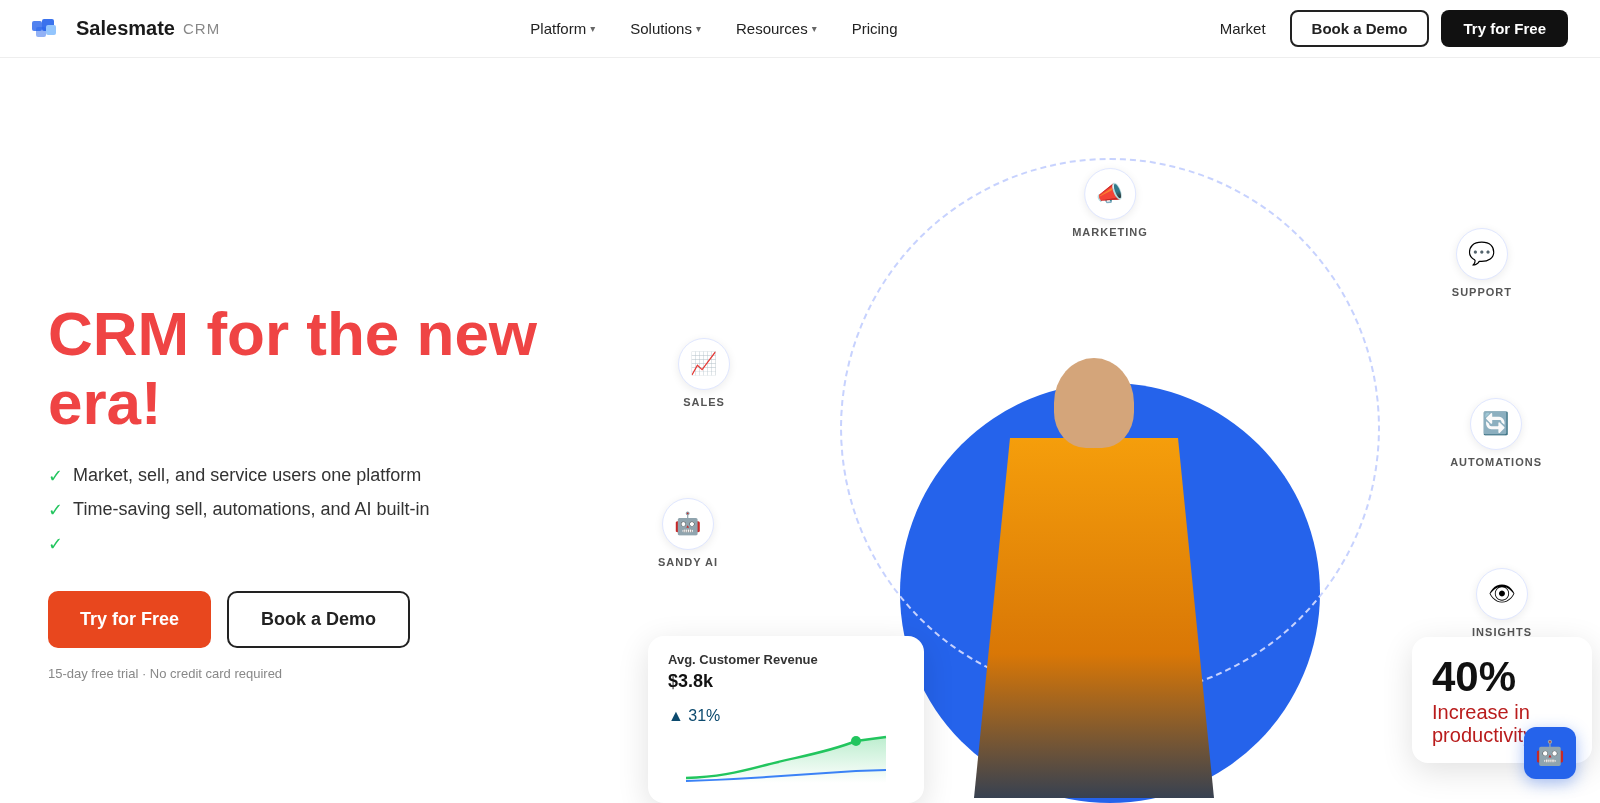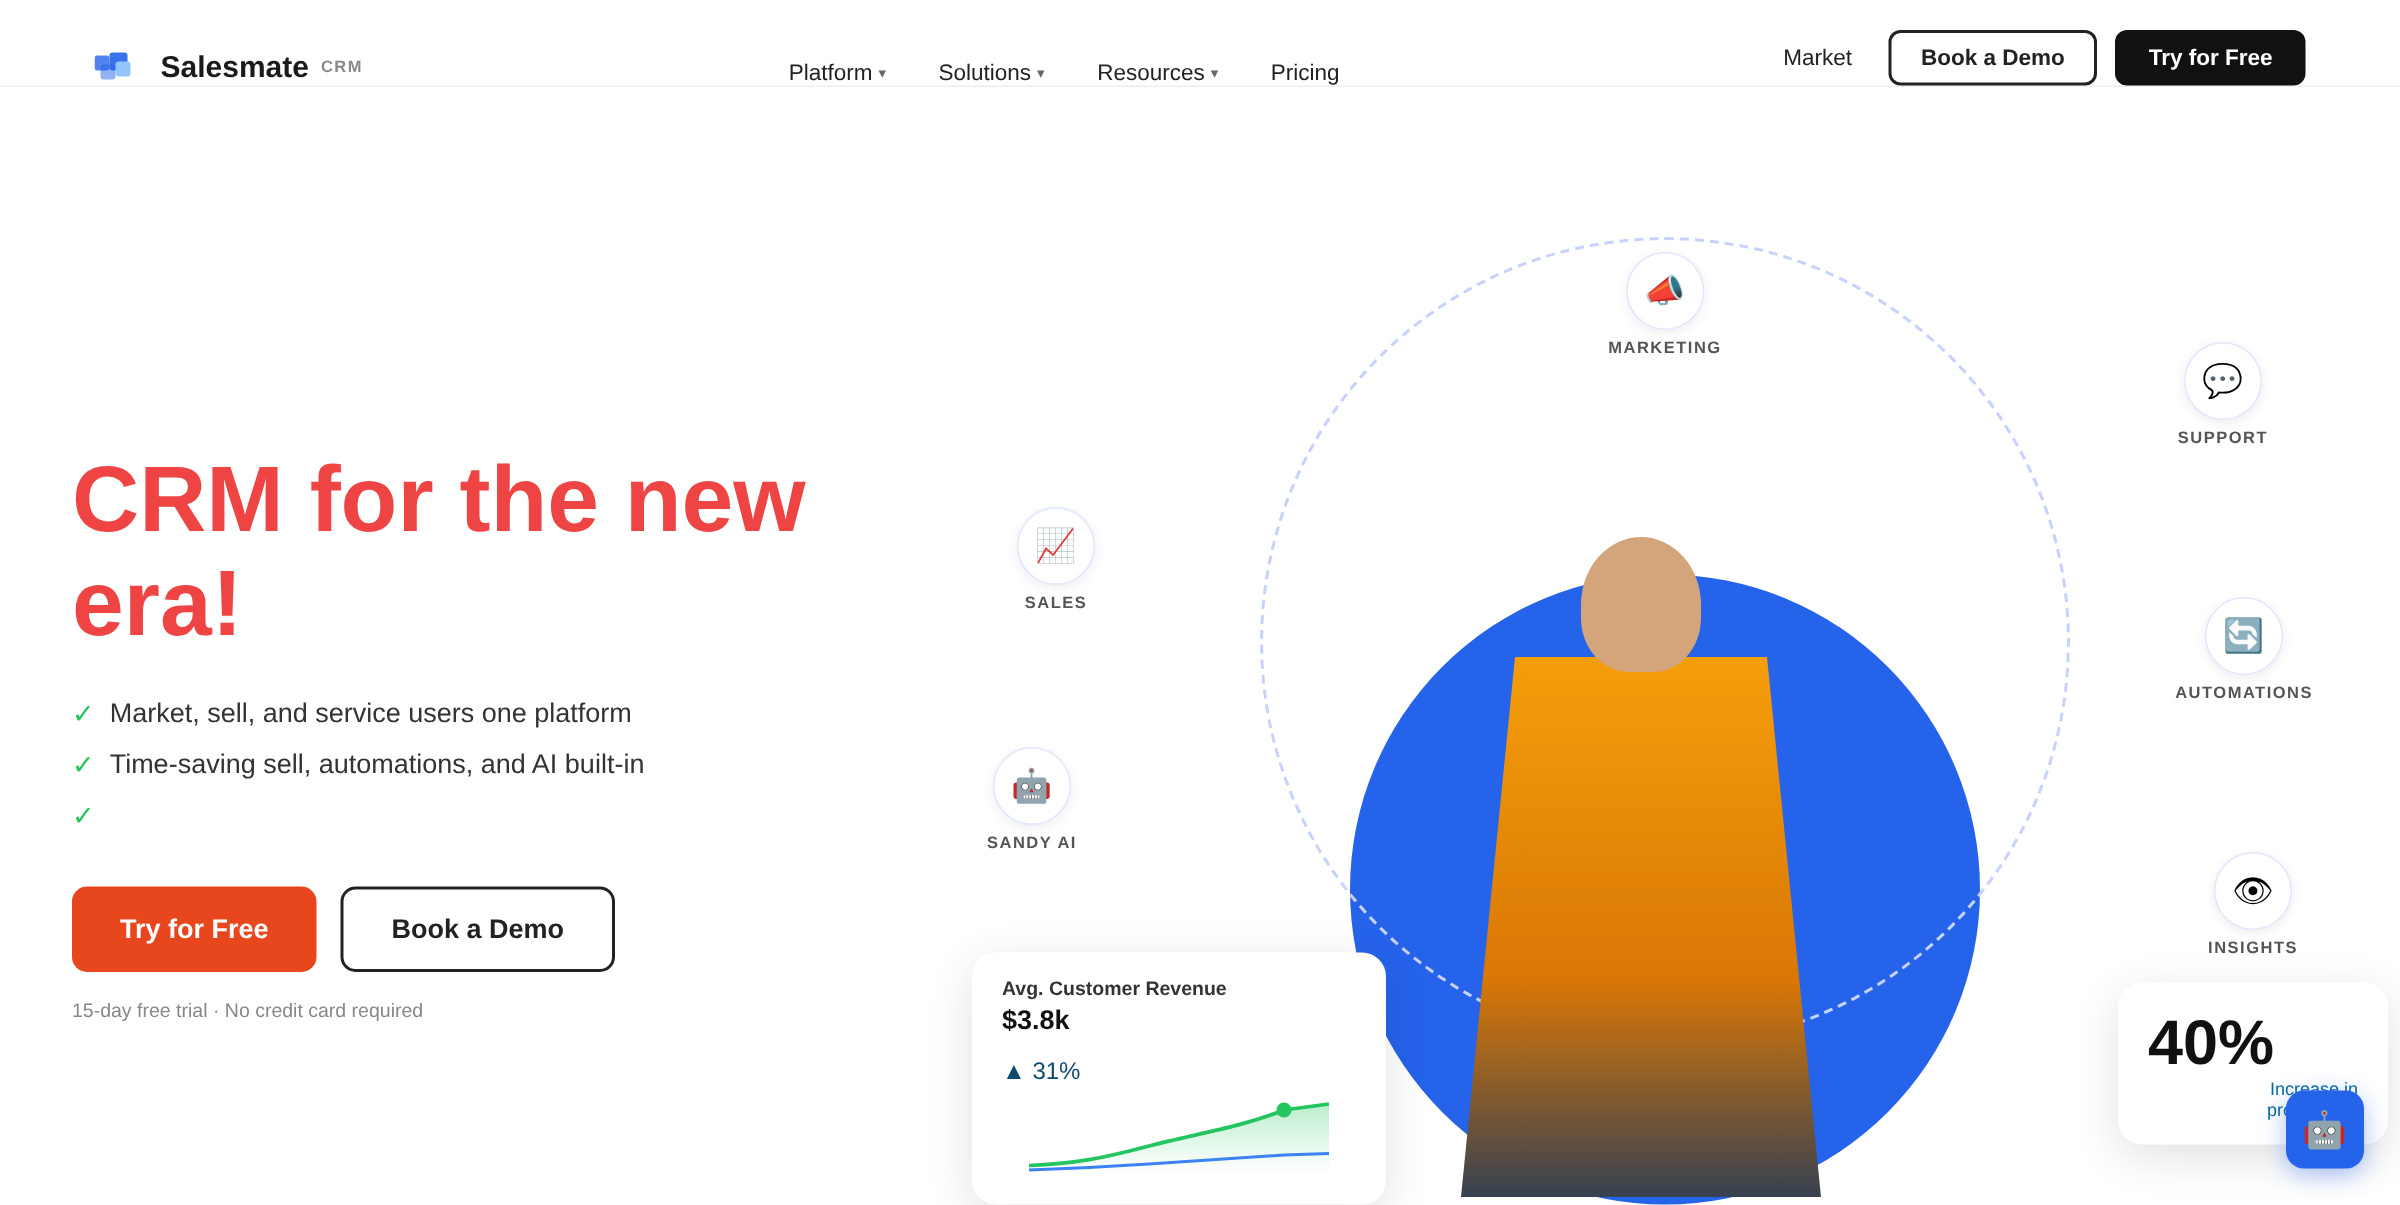--- a/index.html
+++ b/index.html
@@ -1,27 +1,27 @@
 <!DOCTYPE html>
 <html><head>
   <meta charset="utf-8">
   <style>
     * { margin: 0; padding: 0; box-sizing: border-box; }
     body { font-family: -apple-system, BlinkMacSystemFont, 'Segoe UI', sans-serif; background: #fff; overflow-x: hidden; }
 
     
     nav {
-      display: flex; align-items: flex-end; justify-content: space-between;
-      padding: 0 63px; height: 58px; border-bottom: 1px solid #eee;
+      display: flex; align-items: center; justify-content: space-between;
+      padding: 0 32px; height: 58px; border-bottom: 1px solid #eee;
       position: sticky; top: 0; background: #fff; z-index: 100;
     }
     .nav-logo { display: flex; align-items: center; gap: 8px; text-decoration: none; }
     .nav-logo-icon { width: 36px; height: 24px; }
     .nav-logo-text { font-size: 20px; font-weight: 700; color: #1a1a1a; }
-    .nav-logo-crm { font-size: 11px; font-weight: 700; color: #888; letter-spacing: 1px; }
+    .nav-logo-crm { font-size: 15px; font-weight: 400; color: #888; letter-spacing: 1px; }
     .nav-links { display: flex; align-items: center; gap: 35px; }
     .nav-link {
       font-size: 15px; color: #222; text-decoration: none; cursor: pointer;
       display: flex; align-items: center; gap: 4px; background: none; border: none;
     }
     .chevron { font-size: 10px; color: #666; }
     .nav-actions { display: flex; align-items: center; gap: 12px; }
     .btn-login { background: none; border: none; font-size: 15px; color: #222; cursor: pointer; padding: 8px 12px; }
     .btn-demo {
       background: #fff; border: 2px solid #222; color: #222; font-size: 15px;
@@ -84,21 +84,21 @@
     .stat-card {
       position: absolute; background: #fff; border-radius: 16px;
       box-shadow: 0 8px 32px rgba(0,0,0,0.12); padding: 16px 20px; z-index: 6;
     }
     .stat-card-revenue { bottom: 60px; left: -20px; width: 276px; }
     .stat-card-productivity { bottom: 100px; right: -40px; width: 180px; }
     .stat-title { font-size: 13px; font-weight: 600; color: #333; margin-bottom: 4px; }
     .stat-value { font-size: 18px; font-weight: 700; color: #111; }
     .stat-change { font-size: 16px; color: #0c4a6e; margin-top: 15px; }
     .stat-big { font-size: 42px; font-weight: 900; color: #111; }
-    .stat-sub { font-size: 12px; color: #0369a1; text-align: right; }
+    .stat-sub { font-size: 20px; color: #b91c1c; }
 
     
     .mini-chart { width: 100%; height: 50px; margin-top: 8px; }
 
     
     .chat-widget {
       position: fixed; bottom: 24px; right: 24px; width: 52px; height: 52px;
       background: #2563eb; border-radius: 12px; display: flex; align-items: center;
       justify-content: center; cursor: pointer; z-index: 999; box-shadow: 0 4px 16px rgba(37,99,235,0.4);
     }

